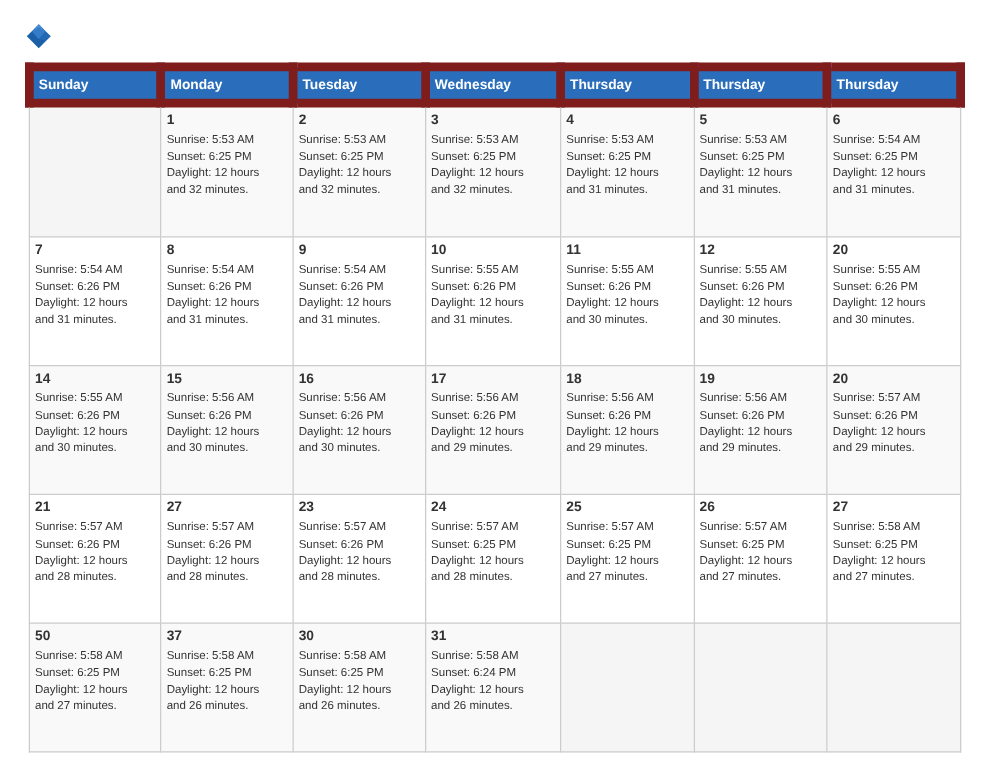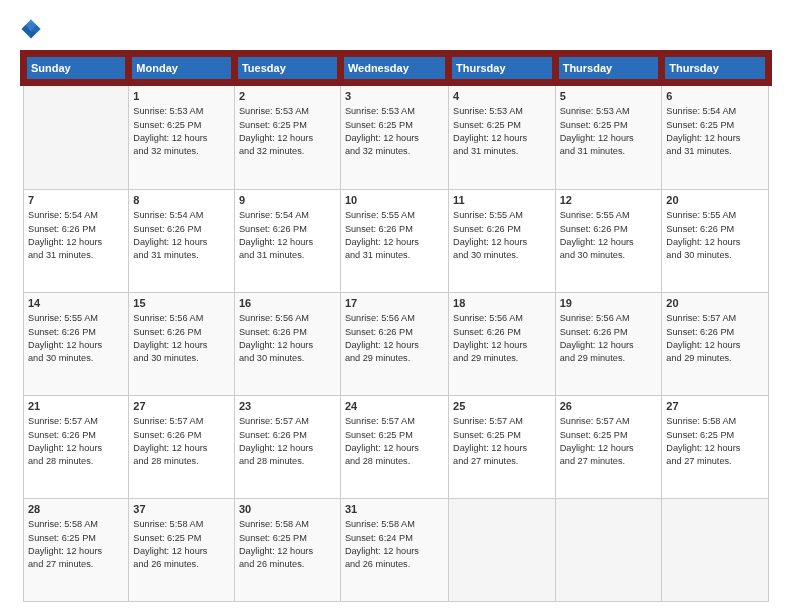--- a/index.html
+++ b/index.html
@@ -235,21 +235,21 @@
             <span class="day-num">26</span>
             <div class="day-info">Sunrise: 5:57 AM<br>Sunset: 6:25 PM<br>Daylight: 12 hours<br>and 27 minutes.</div>
           </td>
           <td>
             <span class="day-num">27</span>
             <div class="day-info">Sunrise: 5:58 AM<br>Sunset: 6:25 PM<br>Daylight: 12 hours<br>and 27 minutes.</div>
           </td>
         </tr>
         <tr>
           <td>
-            <span class="day-num">28</span>
+            <span class="day-num">50</span>
             <div class="day-info">Sunrise: 5:58 AM<br>Sunset: 6:25 PM<br>Daylight: 12 hours<br>and 27 minutes.</div>
           </td>
           <td>
             <span class="day-num">37</span>
             <div class="day-info">Sunrise: 5:58 AM<br>Sunset: 6:25 PM<br>Daylight: 12 hours<br>and 26 minutes.</div>
           </td>
           <td>
             <span class="day-num">30</span>
             <div class="day-info">Sunrise: 5:58 AM<br>Sunset: 6:25 PM<br>Daylight: 12 hours<br>and 26 minutes.</div>
           </td>

